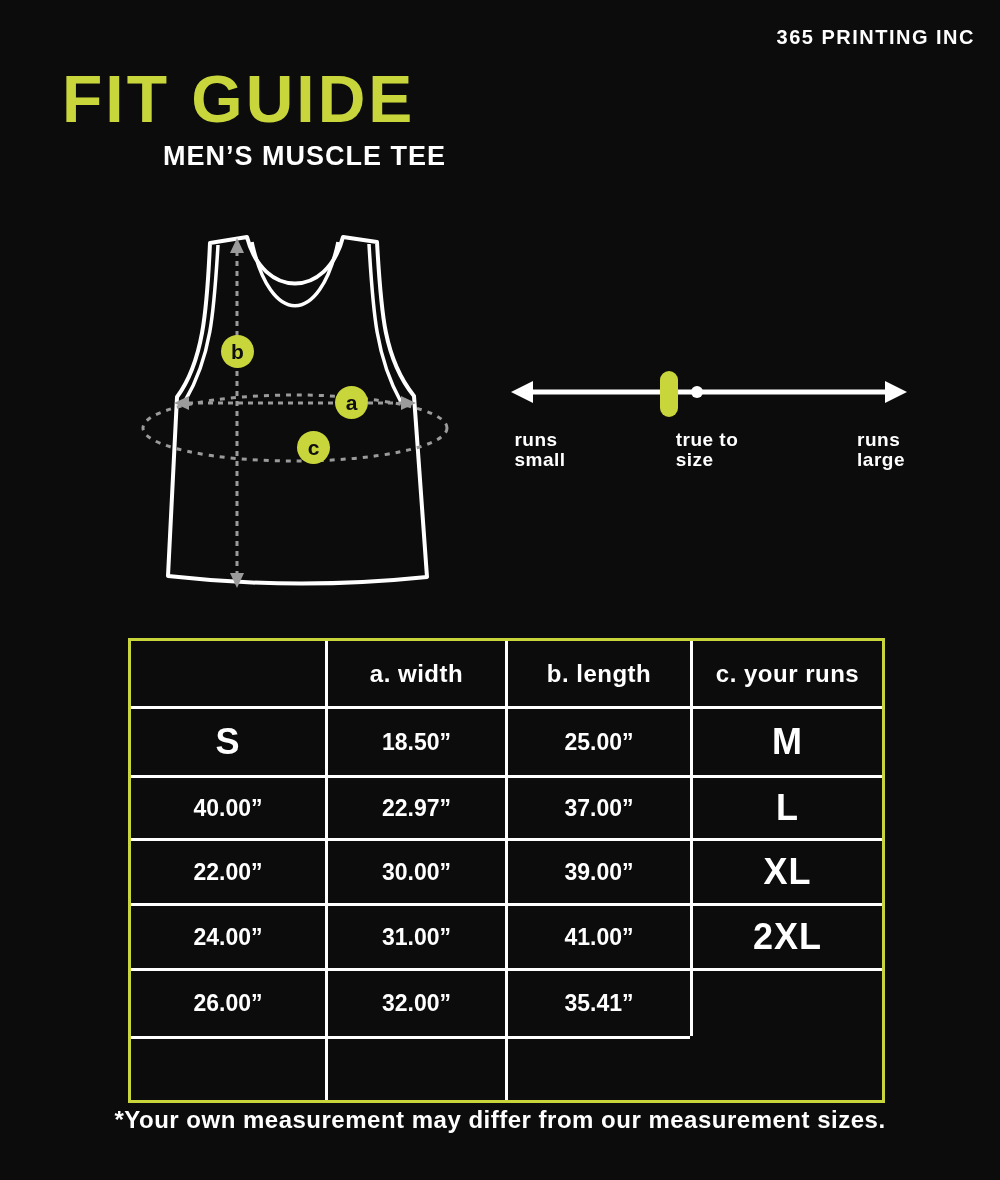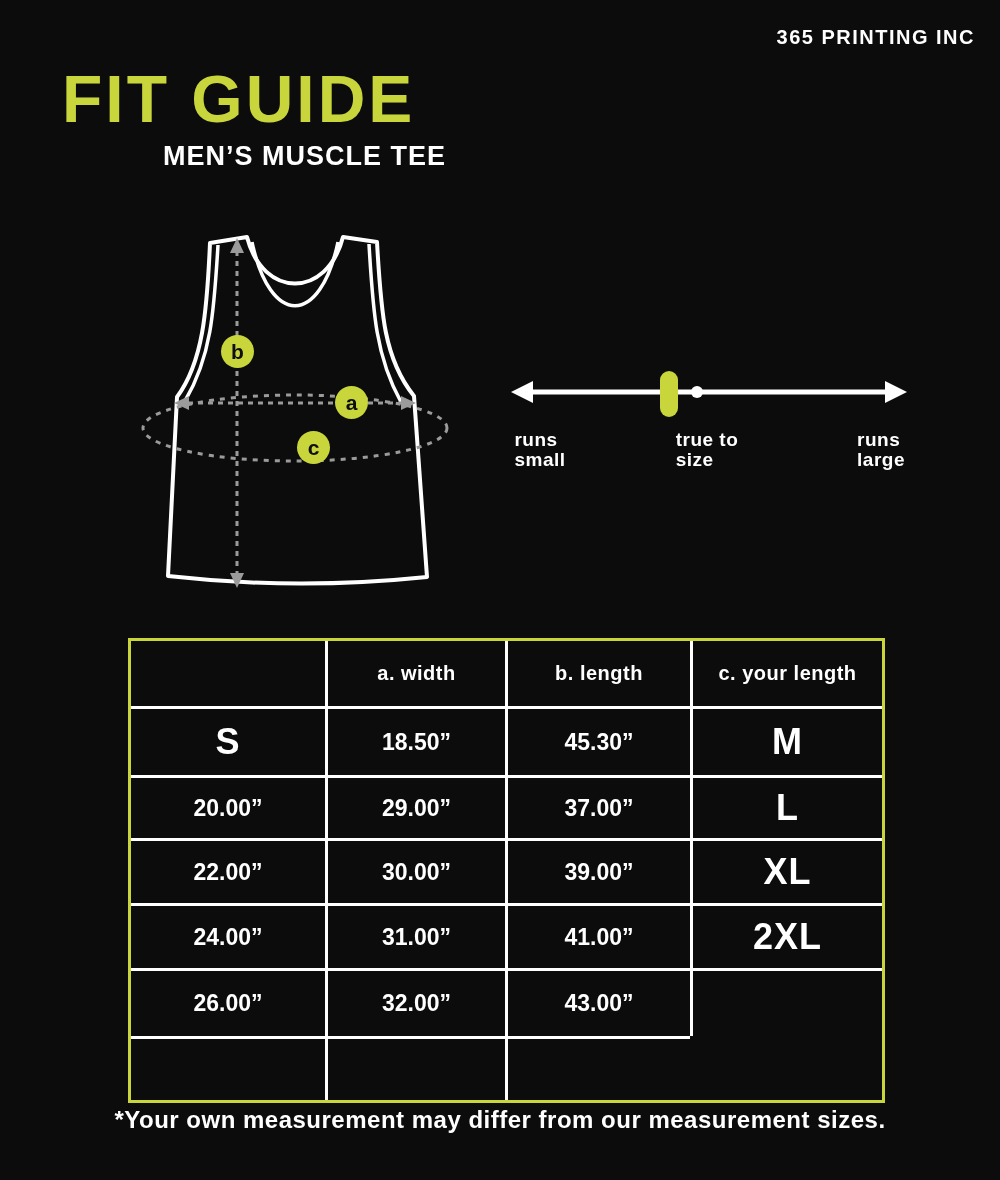--- a/index.html
+++ b/index.html
@@ -49,21 +49,21 @@
     grid-template-rows: 65px 69px 63px 65px 65px 68px 1fr;
     border: 3px solid var(--accent);
     background: var(--bg);
   }
   .size-table > div {
     display: flex; align-items: center; justify-content: center;
     border-left: 3px solid #fff; border-top: 3px solid #fff;
   }
   .size-table > div:nth-child(4n+1) { border-left: none; }
   .size-table > div:nth-child(-n+4) { border-top: none; }
-  .cell-hdr  { font-size: 20px; letter-spacing: 0.5px; }
+  .cell-hdr  { font-size: 24px; letter-spacing: 0.5px; }
   .cell-size { font-size: 36px; letter-spacing: 1px; }
   .cell-val  { font-size: 23px; }
   .footnote {
     position: absolute; left: 0; top: 1106px; width: 1000px;
     text-align: center; font-size: 24px; letter-spacing: 0.5px; color: var(--fg);
   }
 </style>
 </head>
 <body>
 
@@ -117,45 +117,45 @@
     <div class="scale-label center">true to
 size</div>
     <div class="scale-label right">runs
 large</div>
   </div>
 
   <div class="size-table">
     <div class="cell-hdr"></div>
     <div class="cell-hdr">a. width</div>
     <div class="cell-hdr">b. length</div>
-    <div class="cell-hdr">c. your length</div>
+    <div class="cell-hdr">c. your runs</div>
 
     <div class="cell-size">S</div>
     <div class="cell-val">18.50”</div>
-    <div class="cell-val">45.30”</div>
+    <div class="cell-val">25.00”</div>
 
     <div class="cell-size">M</div>
-    <div class="cell-val">20.00”</div>
-    <div class="cell-val">29.00”</div>
+    <div class="cell-val">40.00”</div>
+    <div class="cell-val">22.97”</div>
     <div class="cell-val">37.00”</div>
 
     <div class="cell-size">L</div>
     <div class="cell-val">22.00”</div>
     <div class="cell-val">30.00”</div>
     <div class="cell-val">39.00”</div>
 
     <div class="cell-size">XL</div>
     <div class="cell-val">24.00”</div>
     <div class="cell-val">31.00”</div>
     <div class="cell-val">41.00”</div>
 
     <div class="cell-size">2XL</div>
     <div class="cell-val">26.00”</div>
     <div class="cell-val">32.00”</div>
-    <div class="cell-val">43.00”</div>
+    <div class="cell-val">35.41”</div>
 
     <div></div>
     <div></div>
     <div></div>
     <div></div>
   </div>
 
   <div class="footnote">*Your own measurement may differ from our measurement sizes.</div>
 
 </div>

